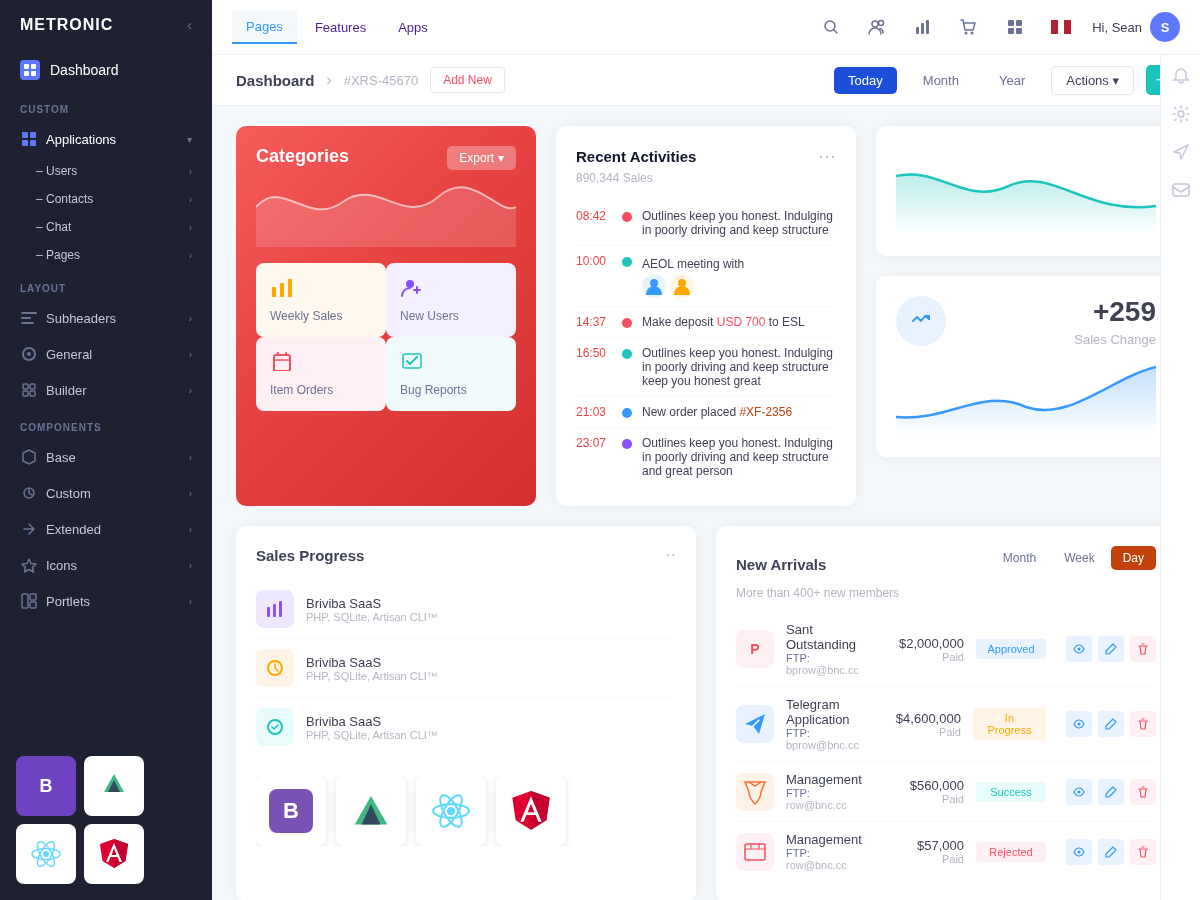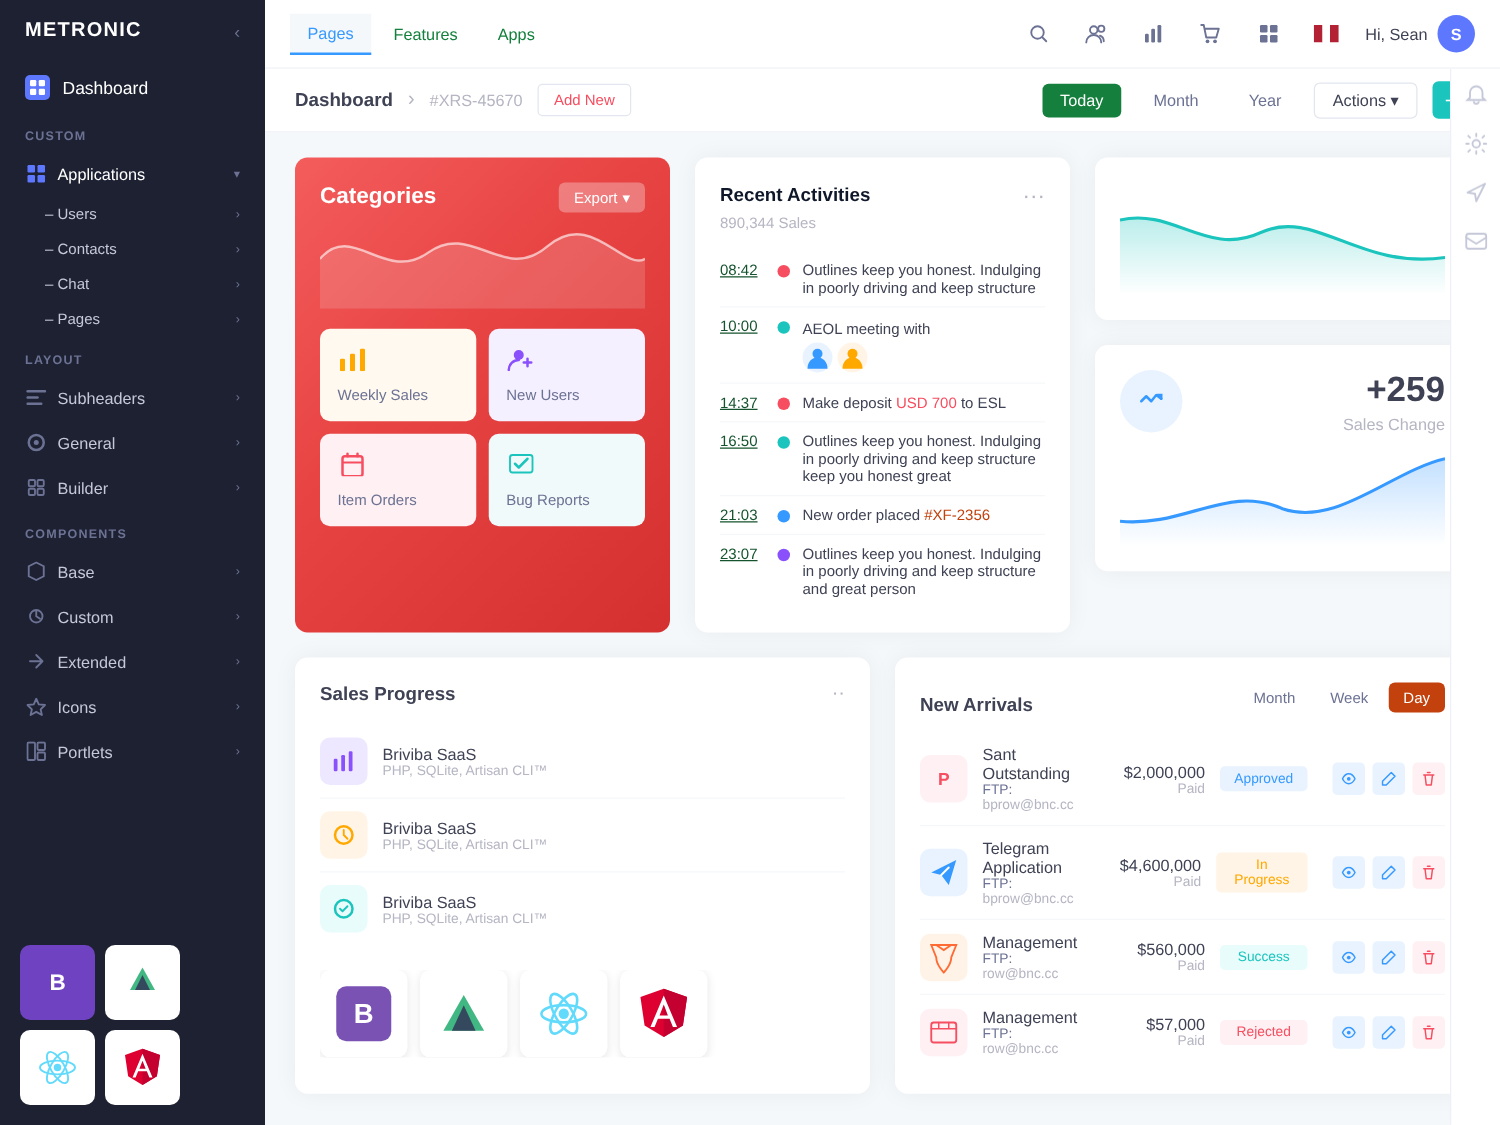--- a/index.html
+++ b/index.html
@@ -20,69 +20,69 @@
     .sub-item { padding: 7px 20px 7px 36px; font-size: 12px; color: #c5c8d8; cursor: pointer; display: flex; align-items: center; justify-content: space-between; }
     .nav-icon { width: 18px; height: 18px; display: flex; align-items: center; justify-content: center; }
     .sidebar-bottom { margin-top: auto; padding: 16px; display: flex; gap: 8px; flex-wrap: wrap; }
     .framework-icon { width: 60px; height: 60px; border-radius: 8px; background: #fff; display: flex; align-items: center; justify-content: center; font-size: 24px; }
 
     
     .main { flex: 1; display: flex; flex-direction: column; overflow: hidden; }
 
     
     .topnav { background: #fff; height: 55px; display: flex; align-items: center; padding: 0 20px; border-bottom: 1px solid #eef0f8; gap: 4px; }
-    .topnav-tab { padding: 8px 14px; border-radius: 6px; font-size: 13px; cursor: pointer; color: #15803d; }
+    .topnav-tab { padding: 8px 14px; border-radius: 6px; font-size: 13px; cursor: pointer; color: #4c1d95; }
     .topnav-tab.active { background: #f5f8fa; color: #3699ff; font-weight: 500; border-bottom: 2px solid #3699ff; border-radius: 0; }
     .topnav-spacer { flex: 1; }
     .topnav-icons { display: flex; align-items: center; gap: 16px; }
     .topnav-icon { width: 30px; height: 30px; display: flex; align-items: center; justify-content: center; cursor: pointer; color: #6c7293; font-size: 16px; position: relative; }
     .topnav-user { display: flex; align-items: center; gap: 8px; font-size: 13px; color: #3f4254; }
     .avatar-circle { width: 30px; height: 30px; border-radius: 50%; background: #5d78ff; color: #fff; display: flex; align-items: center; justify-content: center; font-size: 13px; font-weight: 600; }
 
     
     .subheader { background: #fff; border-bottom: 1px solid #eef0f8; padding: 10px 24px; display: flex; align-items: center; gap: 12px; }
     .subheader-title { font-size: 15px; font-weight: 600; color: #3f4254; }
     .breadcrumb-sep { color: #b5b5c3; }
     .subheader-id { font-size: 13px; color: #b5b5c3; }
     .add-new-btn { background: #fff; border: 1px solid #e4e6ef; color: #f64e60; font-size: 12px; padding: 5px 12px; border-radius: 4px; cursor: pointer; font-weight: 500; }
     .sub-spacer { flex: 1; }
     .date-btn { padding: 6px 14px; border-radius: 5px; font-size: 13px; cursor: pointer; border: none; background: transparent; color: #6c7293; }
-    .date-btn.active { background: #15803d; color: #fff; border-radius: 5px; }
+    .date-btn.active { background: #1d4ed8; color: #fff; border-radius: 5px; }
     .actions-btn { background: #fff; border: 1px solid #e4e6ef; color: #3f4254; font-size: 13px; padding: 6px 14px; border-radius: 5px; cursor: pointer; }
     .plus-btn { width: 30px; height: 30px; background: #1bc5bd; border-radius: 5px; display: flex; align-items: center; justify-content: center; color: #fff; cursor: pointer; font-size: 18px; }
 
     
     .content { flex: 1; overflow-y: auto; padding: 20px 24px; }
     .content-grid { display: grid; grid-template-columns: 1fr 1fr 1fr; gap: 20px; margin-bottom: 20px; }
     .content-grid-bottom { display: grid; grid-template-columns: 1fr 1fr; gap: 20px; }
 
     
     .card { background: #fff; border-radius: 10px; padding: 20px; box-shadow: 0 0 20px rgba(0,0,0,0.05); }
 
     
     .categories-card { background: linear-gradient(135deg, #f45c5c 0%, #e84444 40%, #d43030 100%); border-radius: 10px; padding: 20px; color: #fff; position: relative; overflow: hidden; }
     .categories-title { font-size: 18px; font-weight: 600; margin-bottom: 16px; }
     .export-btn { position: absolute; top: 20px; right: 20px; background: rgba(255,255,255,0.3); border: none; color: #fff; padding: 5px 12px; border-radius: 5px; font-size: 12px; cursor: pointer; display: flex; align-items: center; gap: 4px; }
     .wave-area { height: 80px; position: relative; margin-bottom: 16px; }
-    .categories-grid { display: grid; grid-template-columns: 1fr 1fr; gap: 10px; }
+    .categories-grid { display: grid; grid-template-columns: 1fr 1fr; }
     .cat-item { border-radius: 8px; padding: 14px; display: flex; flex-direction: column; gap: 6px; }
     .cat-item.yellow { background: #fff9f0; }
     .cat-item.purple { background: #f5f0ff; }
     .cat-item.pink { background: #fff0f3; }
     .cat-item.teal { background: #f0fafa; }
     .cat-icon { font-size: 22px; }
     .cat-label { font-size: 12px; color: #6c7293; font-weight: 500; }
 
     
     .activities-header { display: flex; align-items: center; justify-content: space-between; margin-bottom: 4px; }
     .activities-title { font-size: 15px; font-weight: 600; color: #0f172a; }
     .activities-dots { color: #b5b5c3; font-size: 18px; cursor: pointer; }
     .activities-subtitle { font-size: 12px; color: #b5b5c3; margin-bottom: 16px; }
     .activity-item { display: flex; align-items: flex-start; gap: 10px; padding: 8px 0; border-bottom: 1px solid #f5f8fa; }
-    .activity-time { font-size: 12px; color: #14532d; min-width: 36px; text-decoration: underline; }
+    .activity-time { font-size: 12px; color: #ef4444; min-width: 36px; }
     .activity-dot { width: 10px; height: 10px; border-radius: 50%; margin-top: 3px; flex-shrink: 0; }
     .dot-orange { background: #f64e60; }
     .dot-teal { background: #1bc5bd; }
     .dot-blue { background: #3699ff; }
     .dot-purple { background: #8950fc; }
     .activity-text { font-size: 12px; color: #3f4254; flex: 1; }
     .activity-avatars { display: flex; gap: 4px; margin-top: 2px; }
     .mini-avatar { width: 24px; height: 24px; border-radius: 50%; display: inline-flex; align-items: center; justify-content: center; font-size: 10px; }
     .highlight-orange { color: #f64e60; font-weight: 500; }
     .highlight-blue { color: #c2410c; font-weight: 400; }
@@ -630,20 +630,21 @@
 
       <div class="card">
         <div class="arrivals-header">
           <span class="arrivals-title">New Arrivals</span>
           <div class="arrivals-tabs">
             <button class="arr-tab">Month</button>
             <button class="arr-tab">Week</button>
             <button class="arr-tab active">Day</button>
           </div>
         </div>
+        <div class="arrivals-subtitle">More than 400+ new members</div>
 
         <div class="arr-row">
           <div class="arr-icon" style="background:#fff0f3;">
             <svg width="28" height="28" viewBox="0 0 28 28" fill="none">
                 <circle cx="14" cy="14" r="12" fill="#fff0f3"></circle>
                 <text x="14" y="19" text-anchor="middle" font-size="14" font-weight="bold" fill="#f64e60">P</text>
               </svg>
           </div>
           <div class="arr-info">
             <div class="arr-name">Sant Outstanding</div>

